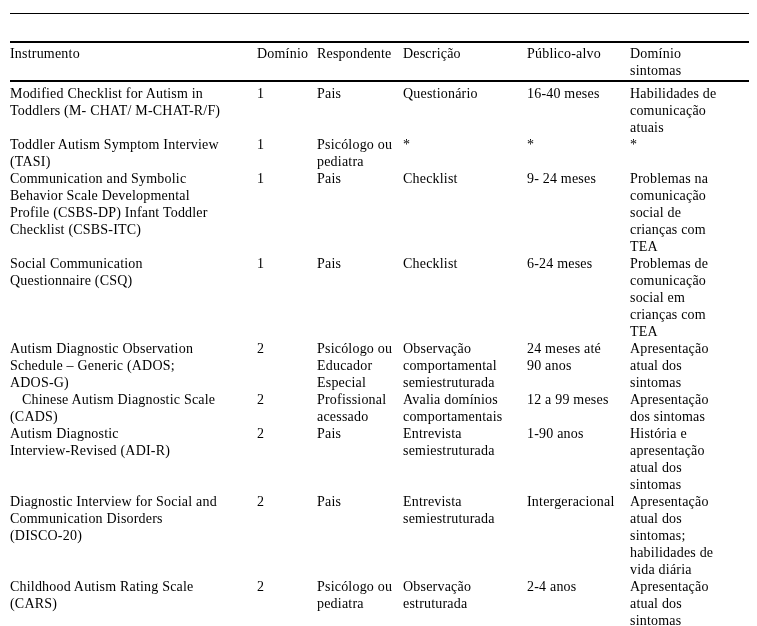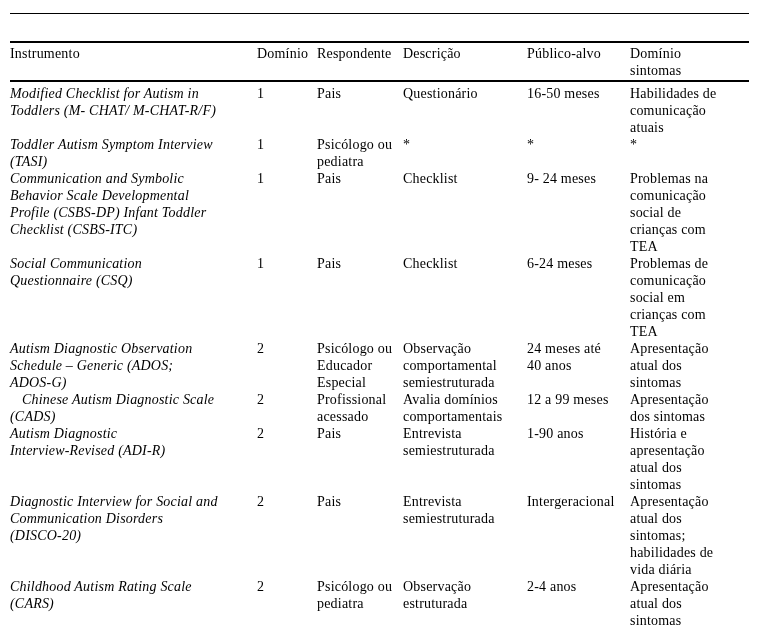--- a/index.html
+++ b/index.html
@@ -41,21 +41,20 @@
   }
   thead th {
     border-bottom: 2px solid #000000;
     padding-top: 2px;
     padding-bottom: 1px;
   }
   tbody tr:first-child td {
     padding-top: 3px;
   }
   td.col-instrumento {
-    font-style: italic;
   }
   td.col-instrumento.indent {
     text-indent: 12px;
   }
 </style>
 </head>
 <body>
 
 <div class="page">
   <div class="caption-rule"></div>
@@ -80,21 +79,21 @@
 sintomas</th>
       </tr>
     </thead>
     <tbody>
         <tr>
           <td class="col-instrumento">Modified Checklist for Autism in
 Toddlers (M- CHAT/ M-CHAT-R/F)</td>
           <td class="col-nivel">1</td>
           <td class="col-respondente">Pais</td>
           <td class="col-descricao">Questionário</td>
-          <td class="col-publico">16-50 meses</td>
+          <td class="col-publico">16-40 meses</td>
           <td class="col-dominio">Habilidades de
 comunicação
 atuais</td>
         </tr>
         <tr>
           <td class="col-instrumento">Toddler Autism Symptom Interview
 (TASI)</td>
           <td class="col-nivel">1</td>
           <td class="col-respondente">Psicólogo ou
 pediatra</td>
@@ -135,21 +134,21 @@
 Schedule – Generic (ADOS;
 ADOS-G)</td>
           <td class="col-nivel">2</td>
           <td class="col-respondente">Psicólogo ou
 Educador
 Especial</td>
           <td class="col-descricao">Observação
 comportamental
 semiestruturada</td>
           <td class="col-publico">24 meses até
-40 anos</td>
+90 anos</td>
           <td class="col-dominio">Apresentação
 atual dos
 sintomas</td>
         </tr>
         <tr>
           <td class="col-instrumento indent">Chinese Autism Diagnostic Scale
 (CADS)</td>
           <td class="col-nivel">2</td>
           <td class="col-respondente">Profissional
 acessado</td>

